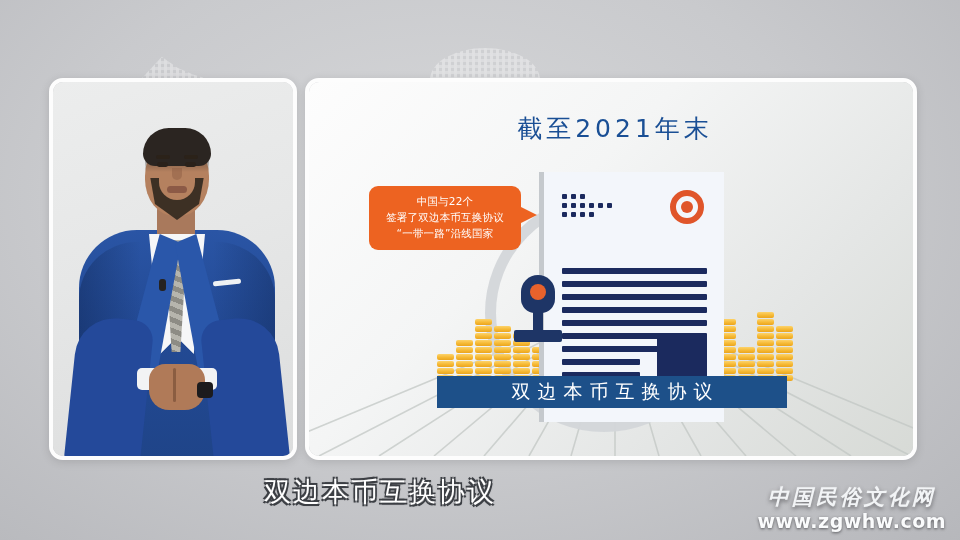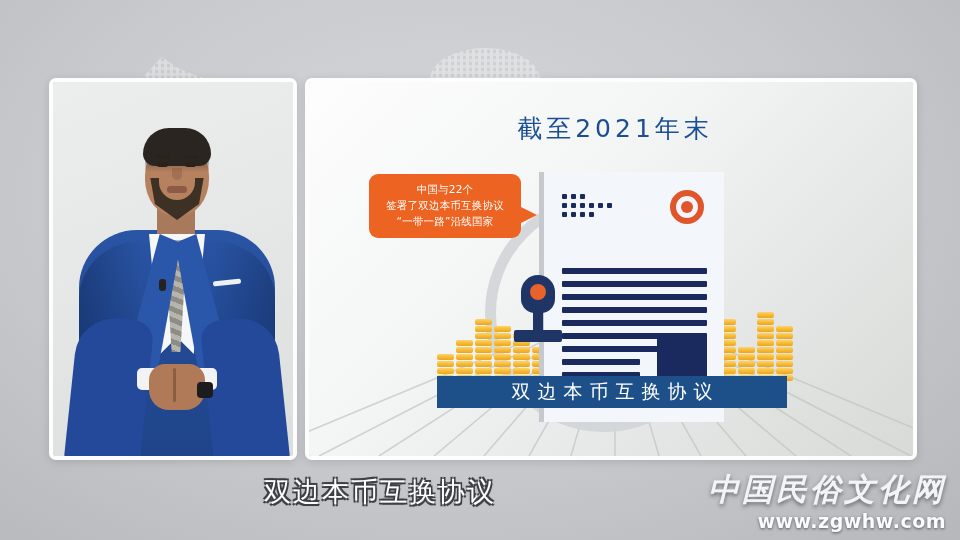--- a/index.html
+++ b/index.html
@@ -32,21 +32,21 @@
     background:
       repeating-linear-gradient(90deg, rgba(255,255,255,.9) 0 3px, rgba(255,255,255,0) 3px 6px),
       repeating-linear-gradient(0deg, rgba(255,255,255,.75) 0 3px, rgba(255,255,255,0) 3px 6px);
     clip-path: ellipse(50% 100% at 50% 100%);
   }
 
   
   .panel {
     position: absolute;
     border: 4px solid #fdfdfd;
-    border-radius: 7px;
+    border-radius: 14px;
     overflow: hidden;
     box-shadow: 0 2px 10px rgba(0,0,0,.13);
   }
   #presenter-panel { left: 49px; top: 78px; width: 248px; height: 382px; }
   #illustration-panel { left: 305px; top: 78px; width: 612px; height: 382px; }
 
   
   .photo-bg {
     position: absolute; inset: 0;
     background: linear-gradient(160deg, #eceded 0%, #e6e7e7 45%, #dcdddd 100%);
@@ -152,21 +152,21 @@
     text-align: center;
     color: #1a4f95;
     font-size: 25px;
     letter-spacing: 4px;
     font-weight: 500;
     font-family: "DejaVu Sans", "Liberation Sans", sans-serif;
   }
 
   
   .callout {
-    position: absolute; left: 60px; top: 92px;
+    position: absolute; left: 60px; top: 104px;
     width: 152px;
     background: #ed6321;
     border-radius: 9px;
     padding: 8px 6px 9px;
     color: #ffffff;
     text-align: center;
     font-size: 10.5px;
     line-height: 1.5;
     letter-spacing: .2px;
     font-family: "DejaVu Sans", "Liberation Sans", sans-serif;
@@ -277,21 +277,21 @@
     font-family: "DejaVu Sans", "Liberation Sans", sans-serif;
     text-shadow:
       -1.6px -1.6px 0 #3c3f44, 1.6px -1.6px 0 #3c3f44,
       -1.6px  1.6px 0 #3c3f44, 1.6px  1.6px 0 #3c3f44,
        0 0 3px rgba(40,42,46,.9);
   }
 
   
   .watermark { position: absolute; right: 14px; bottom: 8px; text-align: center; }
   .wm-cn {
-    font-size: 31px;
+    font-size: 21px;
     color: #f2f4f6;
     letter-spacing: 3px;
     font-family: "DejaVu Serif", "Liberation Serif", serif;
     font-weight: 700;
     font-style: italic;
     text-shadow: 0 2px 4px rgba(60,60,64,.75), 0 0 2px rgba(255,255,255,.6);
   }
   .wm-url {
     margin-top: -1px;
     font-size: 19px;

